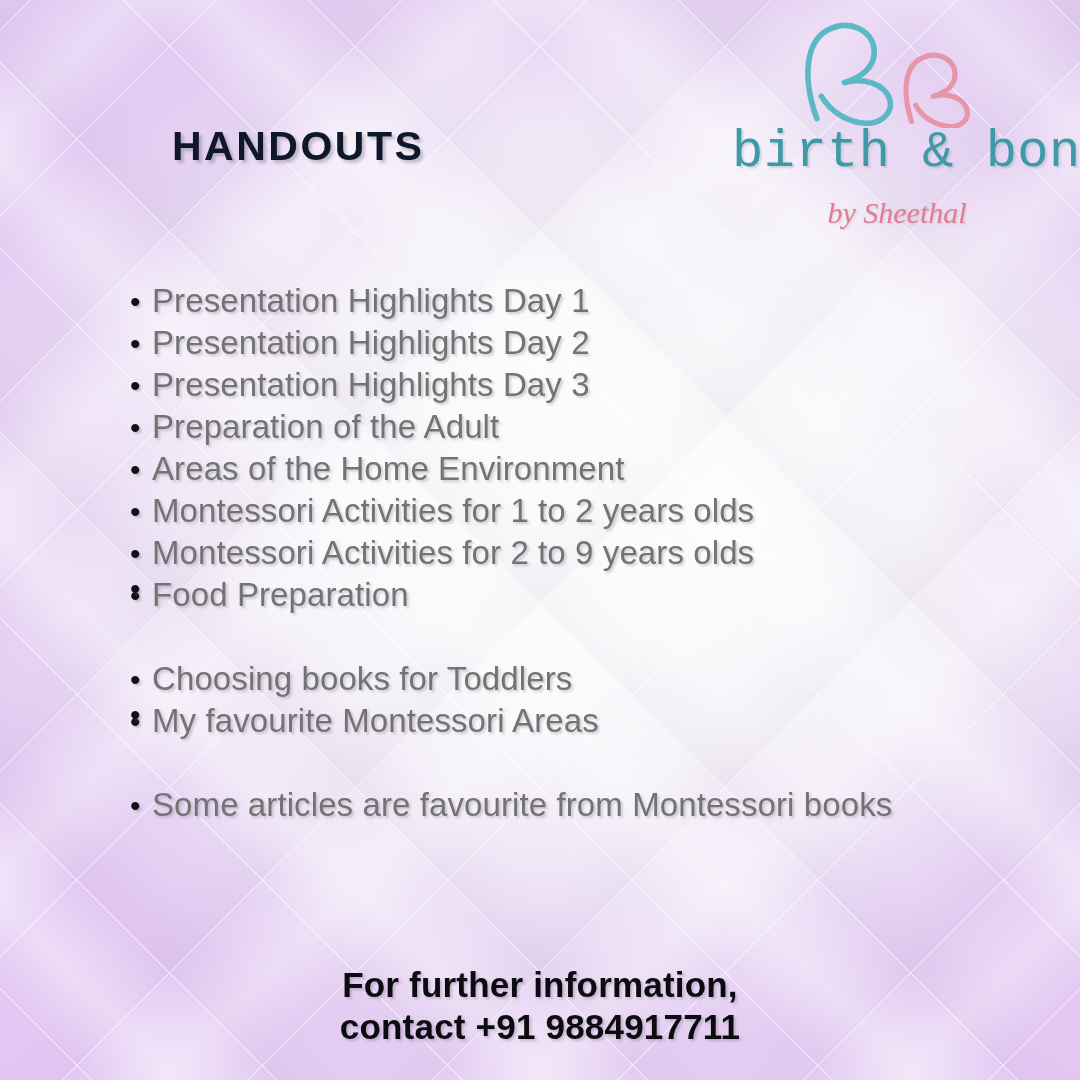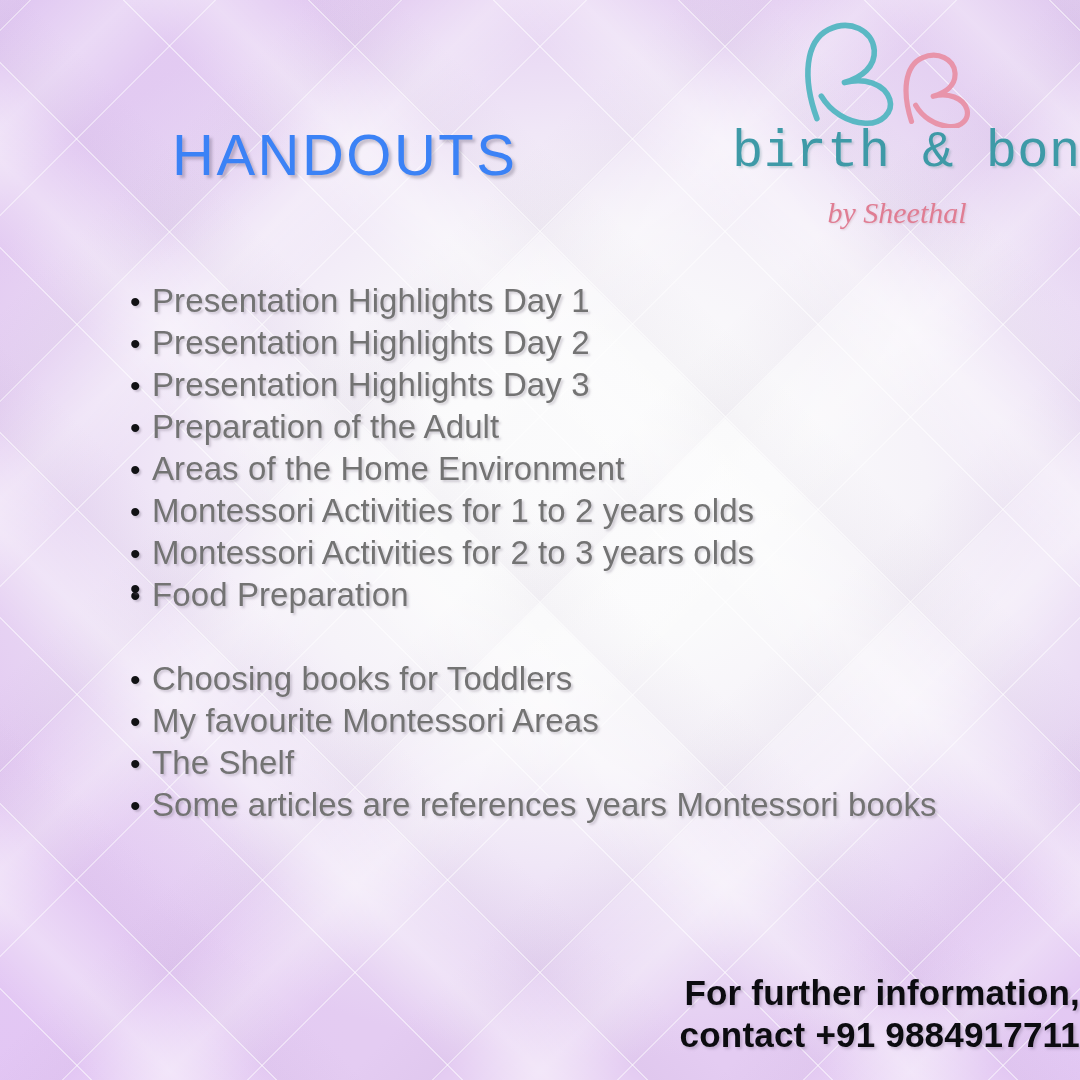--- a/index.html
+++ b/index.html
@@ -123,25 +123,25 @@
     margin-top: 16px;
     white-space: nowrap;
   }
 
   
   .title {
     position: absolute;
     left: 172px;
     top: 126px;
     font-family: "Liberation Sans Narrow", "Liberation Sans", sans-serif;
-    font-weight: normal;
-    font-size: 58px;
+    font-weight: bold;
+    font-size: 41px;
     line-height: 1;
     letter-spacing: 2.5px;
-    color: #3b82f6;
+    color: #0f172a;
     transform: scaleX(1.0);
     transform-origin: left top;
     text-shadow: 3px 3px 3px rgba(90,80,105,.32);
     white-space: nowrap;
   }
 
   
   .handout-list {
     position: absolute;
     left: 130px;
@@ -172,22 +172,22 @@
     text-shadow: 2px 2px 2.5px rgba(110,100,120,.30);
     letter-spacing: 0.1px;
     margin-top: 44px;
   }
 
   
   .footer {
     position: absolute;
     left: 0;
     right: 0;
-    bottom: 24px;
-    text-align: right;
+    bottom: 32px;
+    text-align: center;
   }
   .footer-line {
     font-family: "Liberation Sans", sans-serif;
     font-weight: bold;
     font-size: 35px;
     line-height: 42px;
     letter-spacing: 0.2px;
     color: #0c0c10;
     text-shadow: 2px 2px 3px rgba(110,95,125,.34);
   }
@@ -244,44 +244,43 @@
       <li class="handout-item">
         <span class="bullet-dot">•</span>
         <span class="item-label">Areas of the Home Environment</span>
       </li>
       <li class="handout-item">
         <span class="bullet-dot">•</span>
         <span class="item-label">Montessori Activities for 1 to 2 years olds</span>
       </li>
       <li class="handout-item">
         <span class="bullet-dot">•</span>
-        <span class="item-label">Montessori Activities for 2 to 3 years olds</span>
+        <span class="item-label">Montessori Activities for 2 to 9 years olds</span>
       </li>
       <li class="handout-item">
         <span class="bullet-dot">•</span>
         <span class="item-label">Food Preparation</span>
       </li>
       <li class="handout-item">
         <span class="bullet-dot">•</span>
       </li>
       <li class="handout-item">
         <span class="bullet-dot">•</span>
         <span class="item-label">Choosing books for Toddlers</span>
       </li>
       <li class="handout-item">
         <span class="bullet-dot">•</span>
         <span class="item-label">My favourite Montessori Areas</span>
       </li>
       <li class="handout-item">
         <span class="bullet-dot">•</span>
-        <span class="item-label">The Shelf</span>
-      </li>
-      <li class="handout-item">
-        <span class="bullet-dot">•</span>
-        <span class="item-label">Some articles are references years Montessori books</span>
+      </li>
+      <li class="handout-item">
+        <span class="bullet-dot">•</span>
+        <span class="item-label">Some articles are favourite from Montessori books</span>
       </li>
     </ul>
 
     <div class="footer">
       <div class="footer-line">For further information,</div>
       <div class="footer-line">contact +91 9884917711</div>
     </div>
 
   </div>
 </div>

